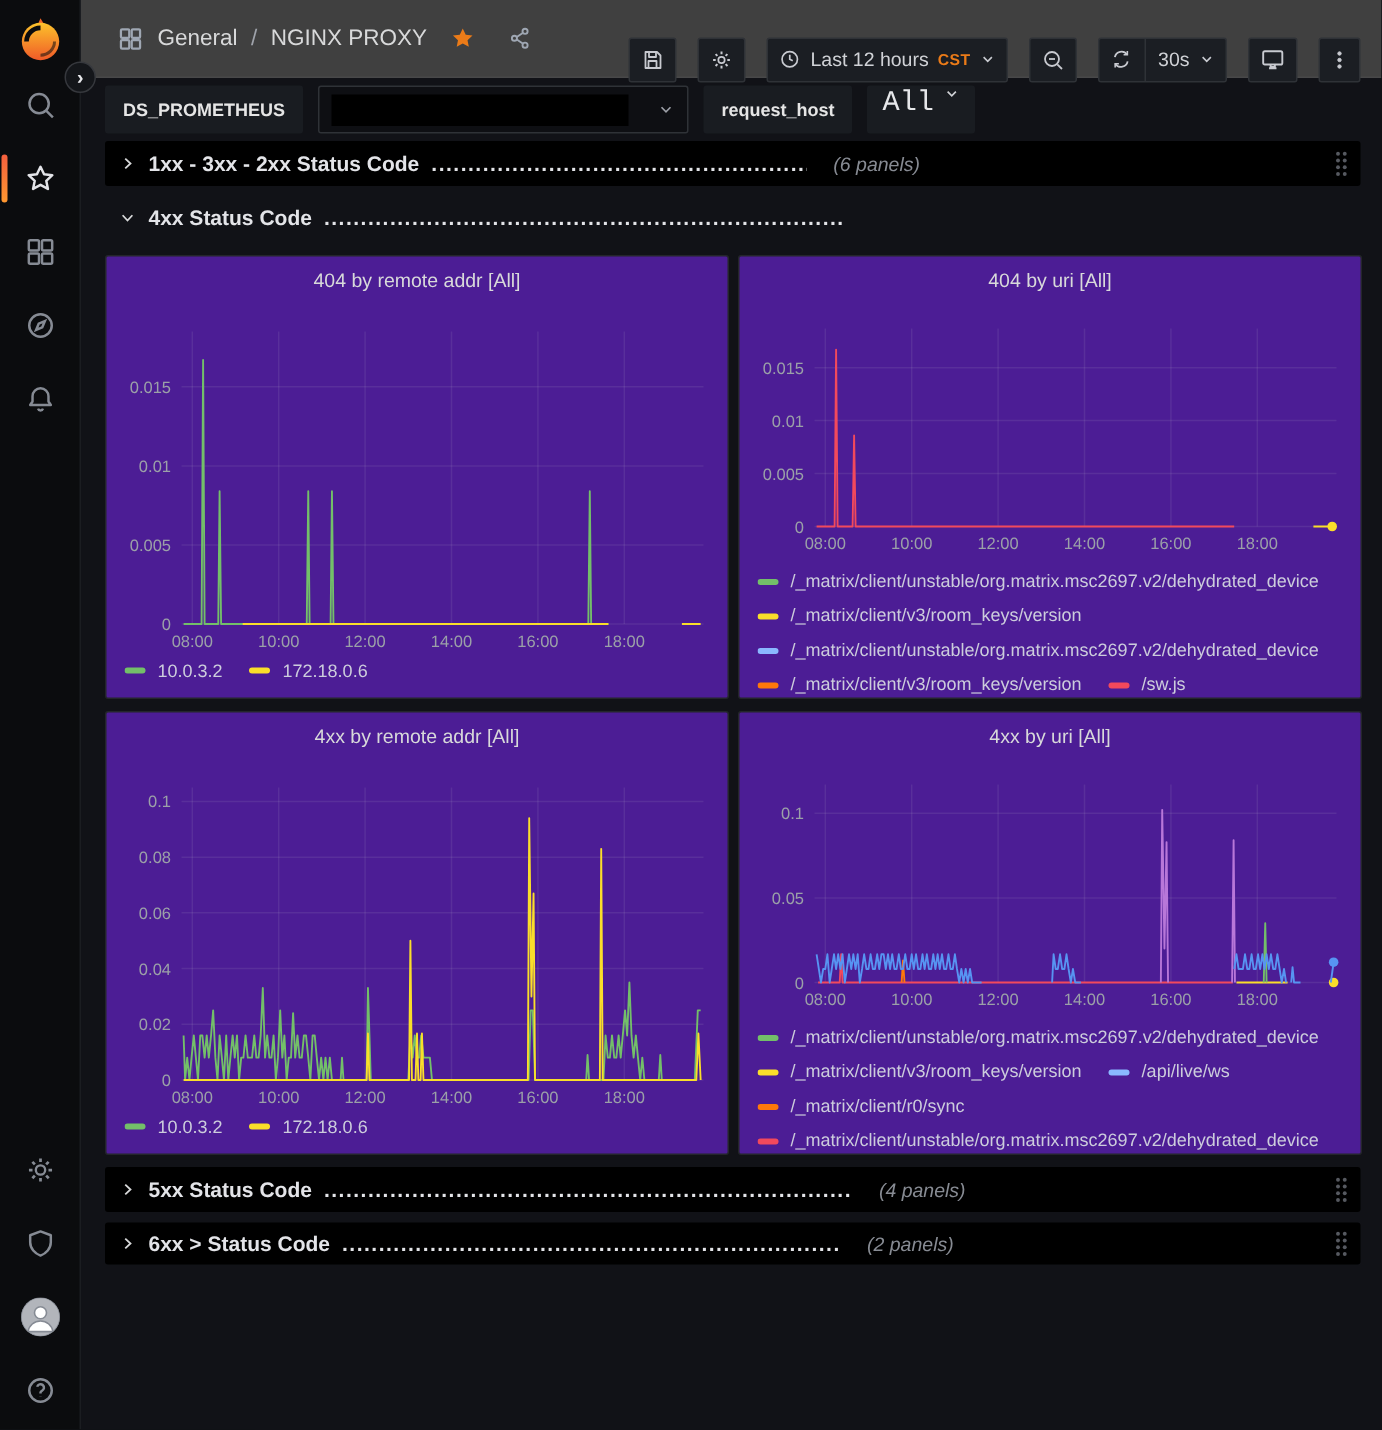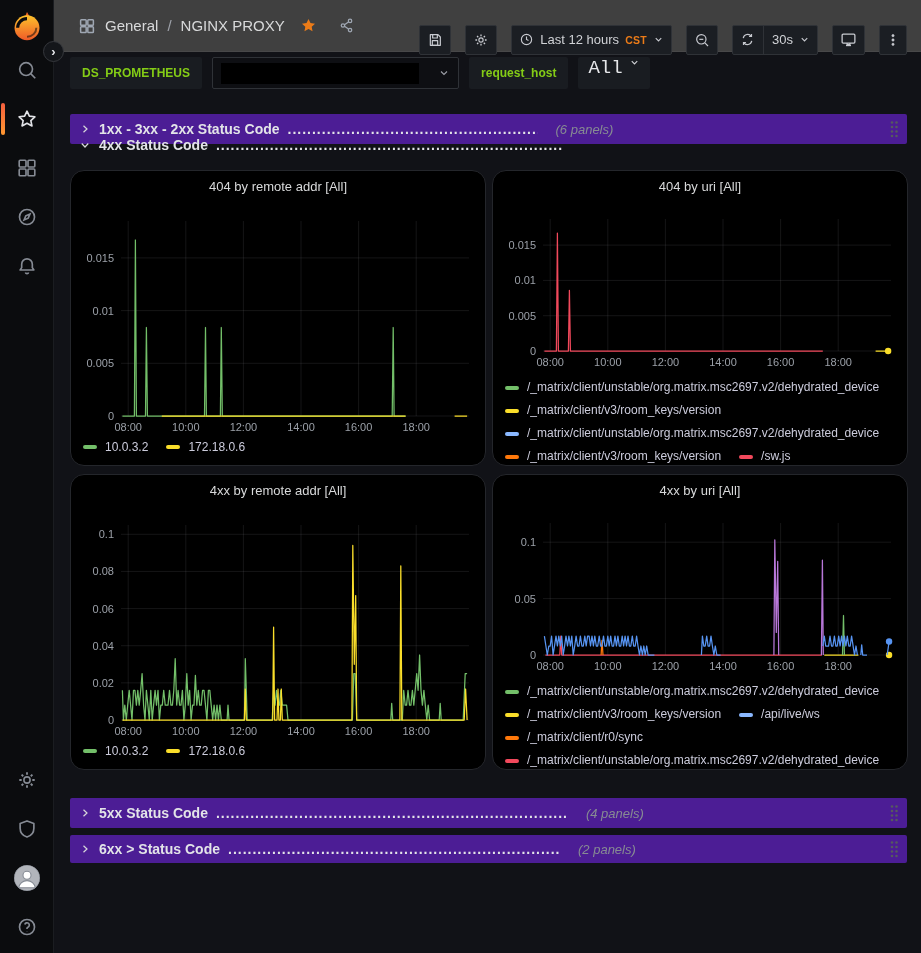--- a/index.html
+++ b/index.html
@@ -60,55 +60,55 @@
   .btn .divider { width:1px; height:28px; background:#2f3237; margin:0 2px; }
   .kebab { padding:0 5px; }
 
   
   .subnav {
     position:absolute; left:70px; top:52px; right:14px; height:42px;
     display:flex; align-items:center; gap:10px;
   }
   .chip {
     height:32px; display:flex; align-items:center; padding:0 12px;
-    background:#191c21; border-radius:2px; font-size:12px; font-weight:600; color:#84cc16;
+    background:#191c21; border-radius:2px; font-size:12px; font-weight:600; color:#e5e5e5;
     cursor:pointer;
   }
   .var-dd {
     height:32px; width:247px; display:flex; align-items:center; padding:0 8px;
     background:#0e0f13; border:1px solid #2f3237; border-radius:2px; cursor:pointer;
   }
   .redacted { width:198px; height:21px; background:#000; }
   .var-dd .caret { margin-left:auto; }
   .val-dd {
     height:32px; display:flex; align-items:flex-start; gap:6px; padding:0 10px;
     background:#191c21; border-radius:2px; color:#e6e7ea; font-size:19px; cursor:pointer;font-family:Liberation Mono, monospace;
   }
 
   
   .row-head {
     position:absolute; left:70px; right:14px; height:30px;
     display:flex; align-items:center; gap:8px; padding:0 8px 0 9px;
     border-radius:2px; cursor:pointer;
   }
-  .row-head.collapsed { background:#4c1d95;margin-top:20px; }
+  .row-head.collapsed { background:#000000; }
   .row-chev { color:#d8d9da; display:grid; place-items:center; width:12px; }
   .row-title { font-size:14px; font-weight:700; color:#e3e4e8; white-space:nowrap; }
   .row-dots { font-size:14px; font-weight:700; color:#e3e4e8; overflow:hidden; white-space:nowrap; letter-spacing:1px; }
   .row-count { font-size:13px; font-style:italic; color:#878b93; margin-left:10px; white-space:nowrap; }
   .grip { margin-left:auto; cursor:grab; }
 
   
   .panels {
     position:absolute; left:70px; top:170px;
     display:grid; grid-template-columns:416px 416px; column-gap:6px; row-gap:8px;
   }
   .panel {
     position:relative; width:416px; height:296px;
-    background:#000000; border:1px solid #24262b; border-radius:14px; overflow:hidden;
+    background:#4c1d95; border:1px solid #24262b; border-radius:2px; overflow:hidden;
   }
   .panel-title {
     position:absolute; top:8px; left:0; right:0; text-align:center;
     font-size:13px; font-weight:500; color:#d8d9da; z-index:2; cursor:pointer;
   }
   .chart { position:absolute; inset:0; }
   .legend {
     position:absolute; left:12px; right:3px; display:flex; flex-wrap:wrap;
     column-gap:18px; font-size:12px; color:#ccccdc; overflow:hidden;
   }

